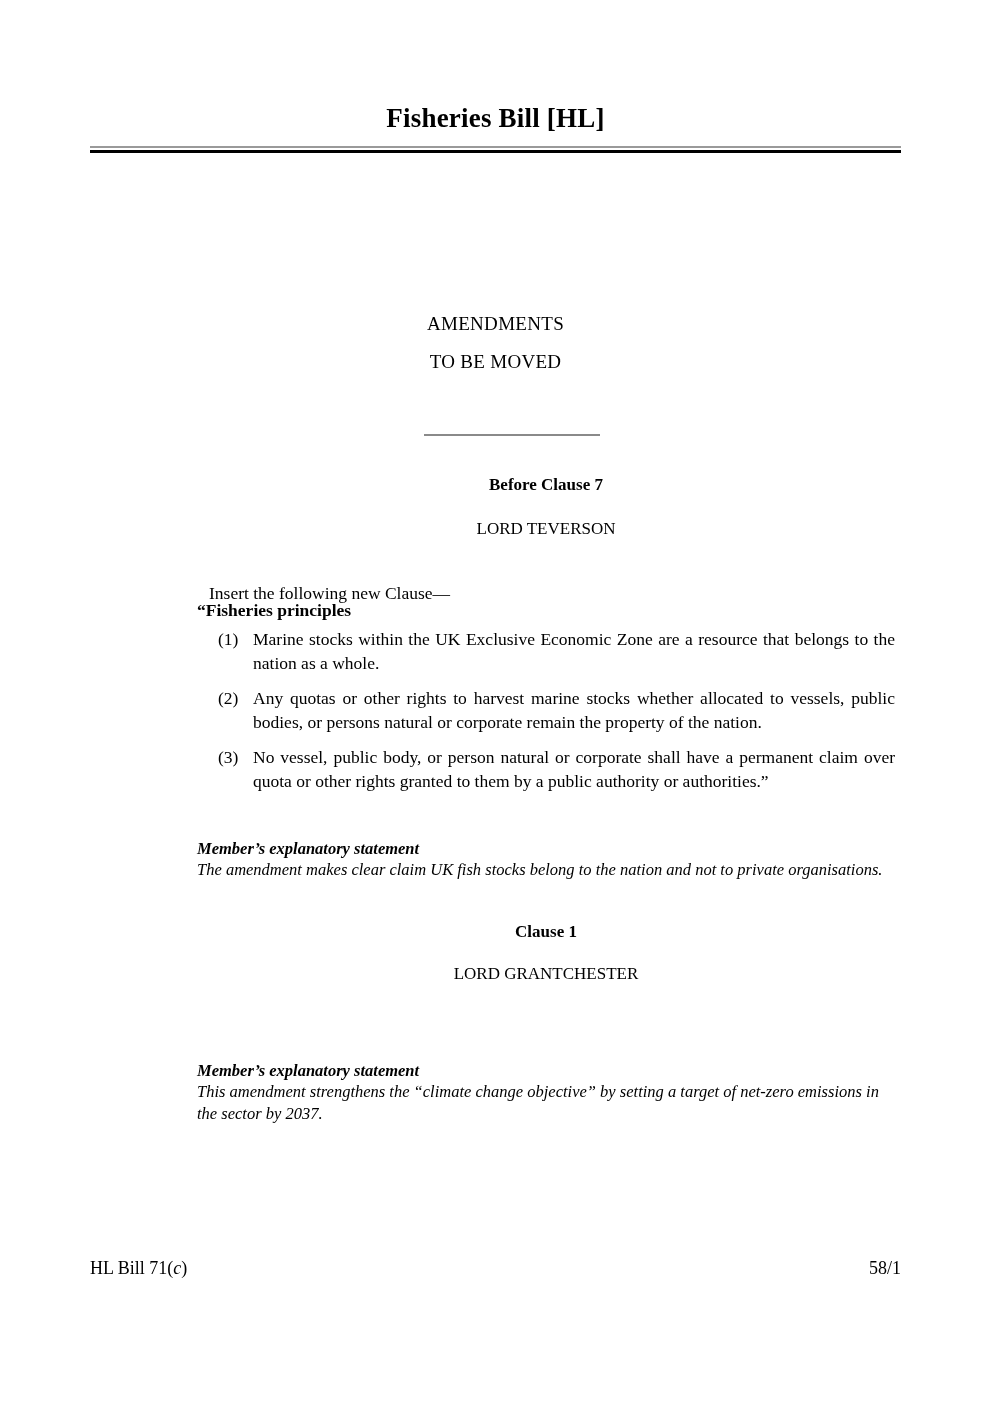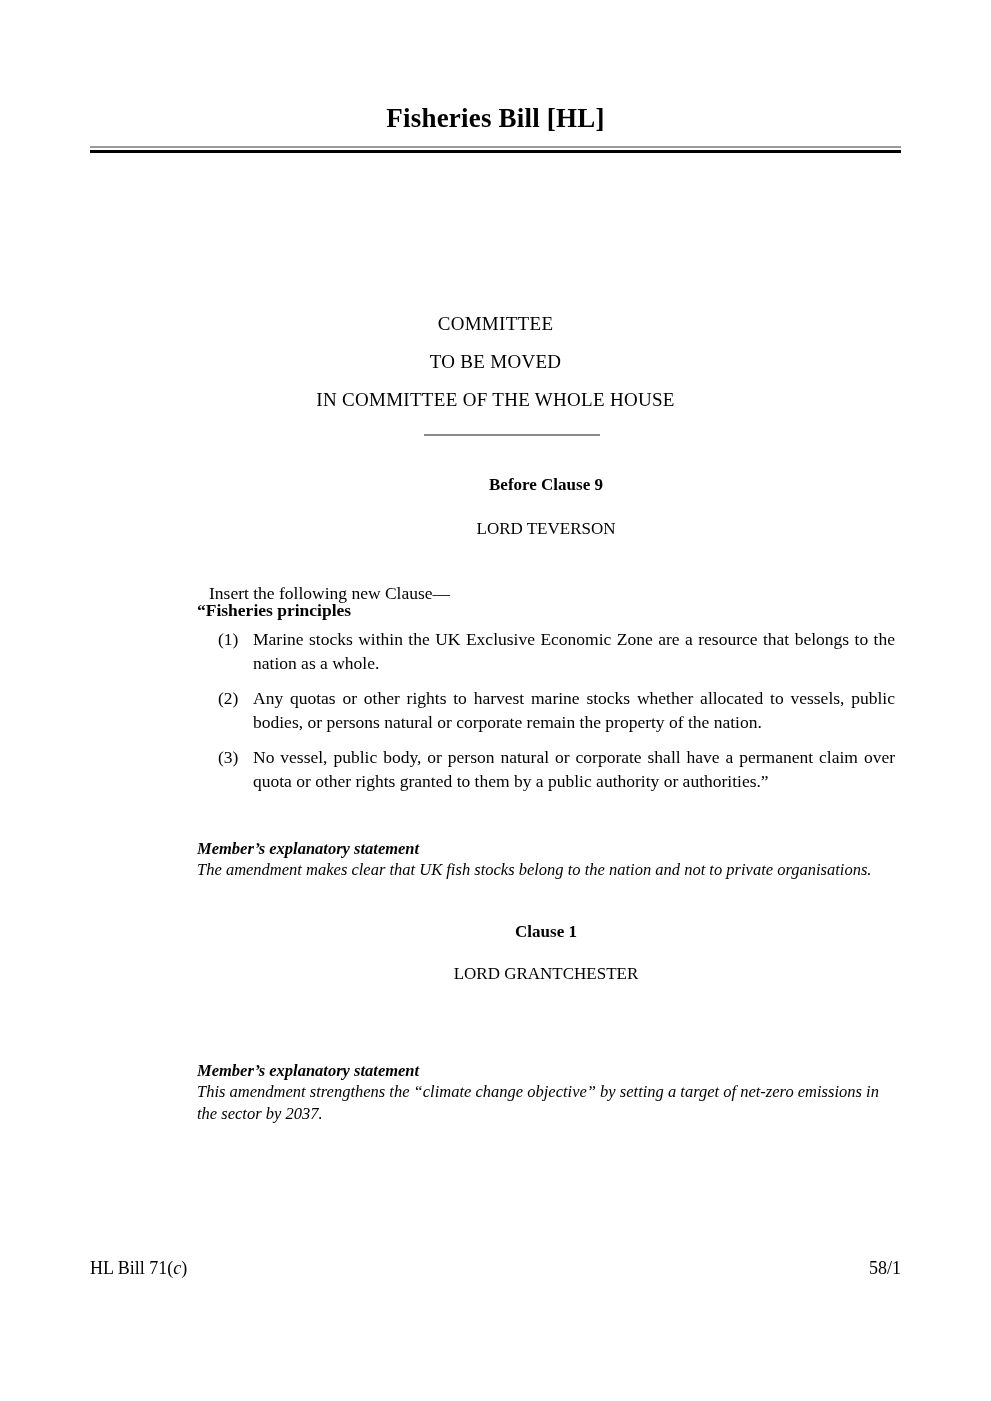--- a/index.html
+++ b/index.html
@@ -160,29 +160,28 @@
 
   <div class="doc-title">Fisheries Bill [HL]</div>
 
   <div class="rule-double">
     <div class="thin"></div>
     <div class="gap"></div>
     <div class="thick"></div>
   </div>
 
   <div class="headings">
-    <div class="line">COMMITTEE</div>
+    <div class="line">AMENDMENTS</div>
     <div class="line">TO BE MOVED</div>
-    <div class="line">IN COMMITTEE OF THE WHOLE HOUSE</div>
   </div>
 
   <div class="rule-short"></div>
 
   <div class="body-col" style="top:475px;">
-    <div class="clause-head">Before Clause 9</div>
+    <div class="clause-head">Before Clause 7</div>
   </div>
 
   <div class="body-col" style="top:518px;">
     <div class="sponsors">LORD TEVERSON</div>
   </div>
 
   <div class="body-col" style="top:570px;">
     <div class="para noj">Insert the following new Clause—</div>
   </div>
 
@@ -200,21 +199,21 @@
       <span>Any quotas or other rights to harvest marine stocks whether allocated to vessels, public bodies, or persons natural or corporate remain the property of the nation.</span>
     </div>
     <div class="subclause" style="margin-top:12px;">
       <span class="num">(3)</span>
       <span>No vessel, public body, or person natural or corporate shall have a permanent claim over quota or other rights granted to them by a public authority or authorities.”</span>
     </div>
   </div>
 
   <div class="body-col" style="top:838px;">
     <div class="expl-head">Member’s explanatory statement</div>
-    <div class="expl-body">The amendment makes clear that UK fish stocks belong to the nation and not to private organisations.</div>
+    <div class="expl-body">The amendment makes clear claim UK fish stocks belong to the nation and not to private organisations.</div>
   </div>
 
   <div class="body-col" style="top:922px;">
     <div class="clause-head">Clause 1</div>
   </div>
 
   <div class="body-col" style="top:963px;">
     <div class="sponsors">LORD GRANTCHESTER</div>
   </div>
 

